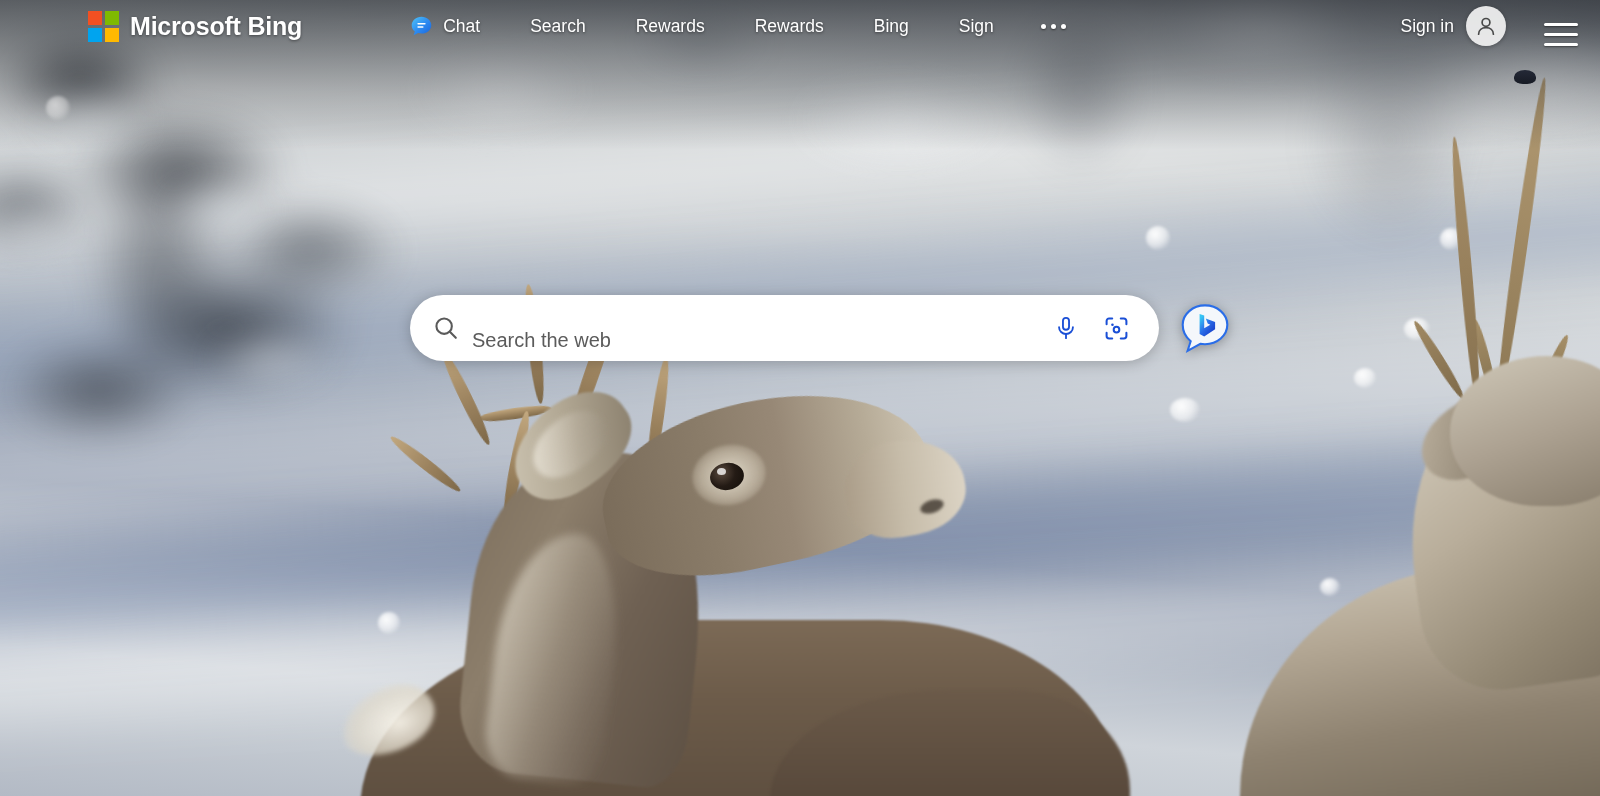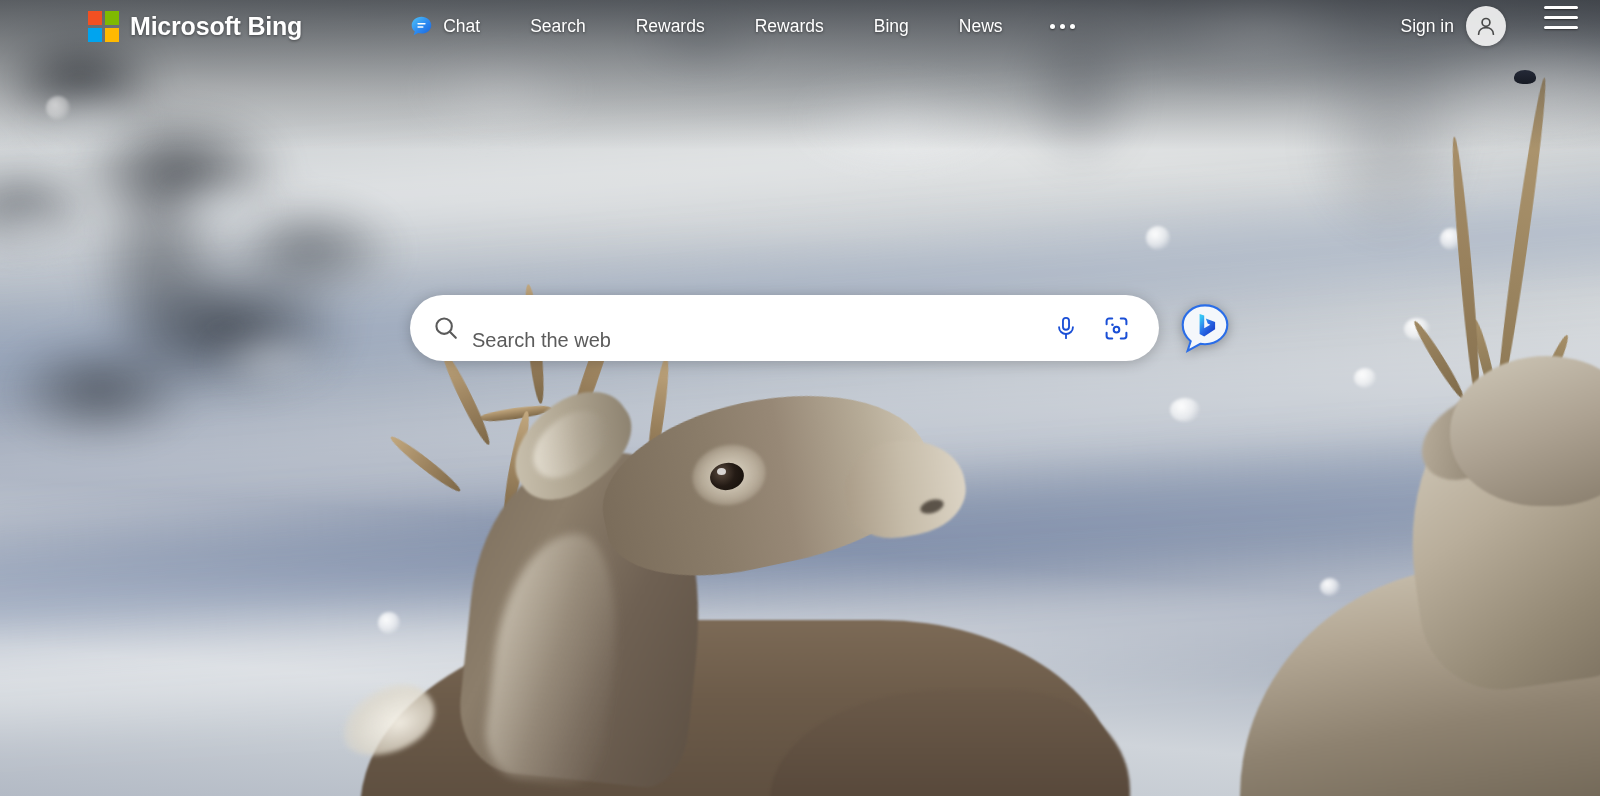--- a/index.html
+++ b/index.html
@@ -381,21 +381,21 @@
     width: 5px; height: 5px;
     border-radius: 50%;
     background: #ffffff;
     box-shadow: 0 1px 2px rgba(0,0,0,0.5);
   }
 
   .header-right {
     margin-left: auto;
     margin-right: 22px;
     display: flex;
-    align-items: flex-start;
+    align-items: flex-end;
     gap: 0;
   }
   .signin {
     display: flex;
     align-items: center;
     gap: 12px;
     color: #fff;
     font-size: 17.5px;
     text-shadow: 0 1px 3px rgba(0,0,0,0.5);
     cursor: pointer;
@@ -618,21 +618,21 @@
       <a class="nav-item">
         <span>Rewards</span>
       </a>
       <a class="nav-item">
         <span>Rewards</span>
       </a>
       <a class="nav-item">
         <span>Bing</span>
       </a>
       <a class="nav-item">
-        <span>News</span>
+        <span>Sign</span>
       </a>
 
       <div class="nav-dots">
         <span></span>
           <span></span>
           <span></span>
       </div>
     </nav>
 
     <div class="header-right">

